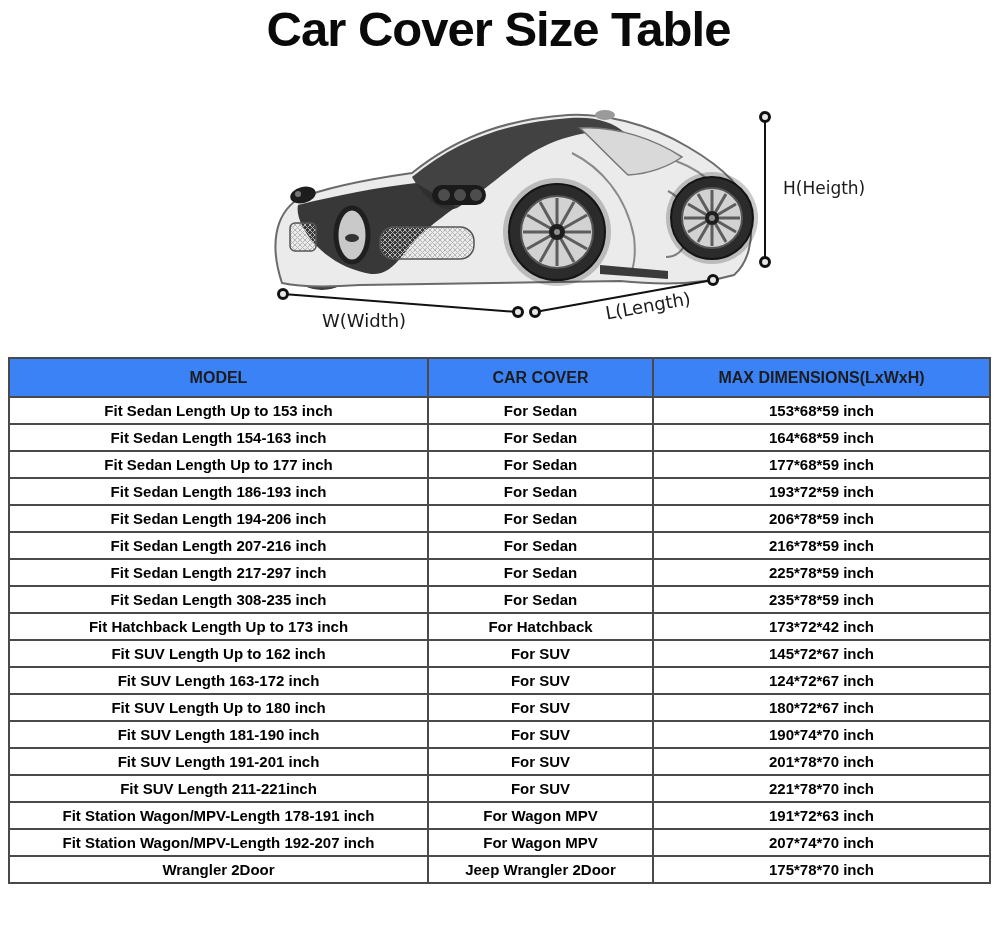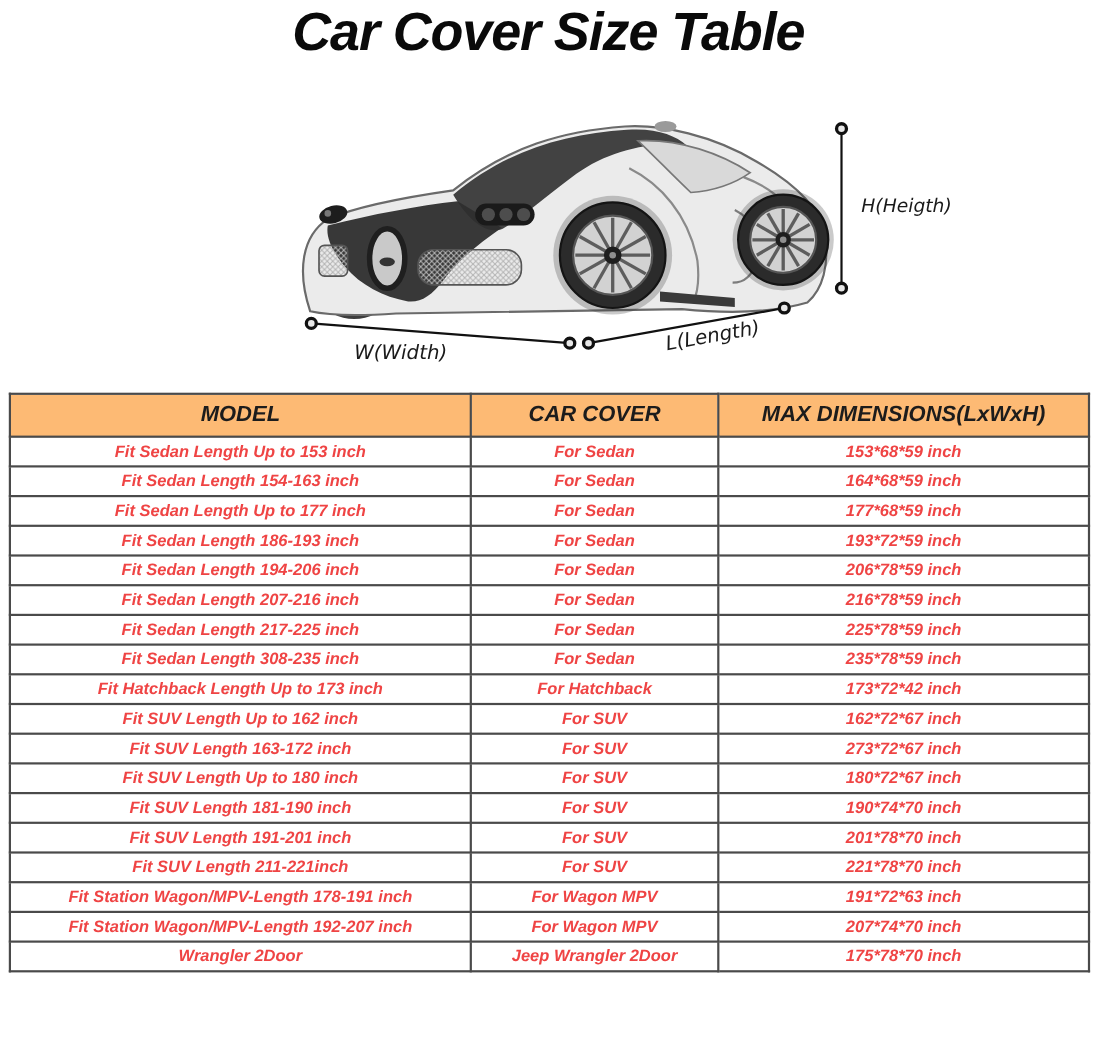--- a/index.html
+++ b/index.html
@@ -1,18 +1,18 @@
 <!DOCTYPE html>
 <html><head>
 <meta charset="utf-8">
 <style>
   html,body{margin:0;padding:0;background:#ffffff;}
   .page{
     position:relative;width:997px;height:943px;background:#ffffff;overflow:hidden;
-    font-family:"Liberation Sans", sans-serif;color:#111;font-style:italic;
+    font-family:"Liberation Sans", sans-serif;color:#111;
   }
   
   .page-title{
     position:absolute;top:0;left:0;width:997px;height:60px;margin:0;
     text-align:center;font-size:49px;line-height:58px;font-weight:900;
     letter-spacing:-1px;color:#0a0a0a;
     font-family:"Liberation Sans", sans-serif;
   }
   
   .illustration{position:absolute;left:0;top:0;width:997px;height:355px;}
@@ -28,24 +28,24 @@
   .size-table{
     position:absolute;left:8px;top:357px;width:981px;
     border-collapse:collapse;table-layout:fixed;background:#fff;
     border:2px solid #2e2e2e;
   }
   .size-table th,.size-table td{
     border:2px solid #4a4a4a;text-align:center;vertical-align:middle;
     padding:0;overflow:hidden;white-space:nowrap;
   }
   .size-table th{
-    background:#fdba74;height:37px;font-size:20px;font-weight:bold;color:#1c1c1c;
+    background:#3b82f6;height:37px;font-size:16px;font-weight:bold;color:#1c1c1c;
   }
   .size-table td{
-    height:25px;font-size:15px;font-weight:bold;color:#ef4444;background:#ffffff;
+    height:25px;font-size:15px;font-weight:bold;color:#000000;background:#ffffff;
   }
 </style>
 </head>
 <body>
 
 <div class="page">
 
   <h1 class="page-title">Car Cover Size Table</h1>
 
   <div class="illustration">
@@ -209,43 +209,43 @@
           <td>Fit Sedan Length 194-206 inch</td>
           <td>For Sedan</td>
           <td>206*78*59 inch</td>
         </tr>
       <tr>
           <td>Fit Sedan Length 207-216 inch</td>
           <td>For Sedan</td>
           <td>216*78*59 inch</td>
         </tr>
       <tr>
-          <td>Fit Sedan Length 217-225 inch</td>
+          <td>Fit Sedan Length 217-297 inch</td>
           <td>For Sedan</td>
           <td>225*78*59 inch</td>
         </tr>
       <tr>
           <td>Fit Sedan Length 308-235 inch</td>
           <td>For Sedan</td>
           <td>235*78*59 inch</td>
         </tr>
       <tr>
           <td>Fit Hatchback Length Up to 173 inch</td>
           <td>For Hatchback</td>
           <td>173*72*42 inch</td>
         </tr>
       <tr>
           <td>Fit SUV Length Up to 162 inch</td>
           <td>For SUV</td>
-          <td>162*72*67 inch</td>
+          <td>145*72*67 inch</td>
         </tr>
       <tr>
           <td>Fit SUV Length 163-172 inch</td>
           <td>For SUV</td>
-          <td>273*72*67 inch</td>
+          <td>124*72*67 inch</td>
         </tr>
       <tr>
           <td>Fit SUV Length Up to 180 inch</td>
           <td>For SUV</td>
           <td>180*72*67 inch</td>
         </tr>
       <tr>
           <td>Fit SUV Length 181-190 inch</td>
           <td>For SUV</td>
           <td>190*74*70 inch</td>

